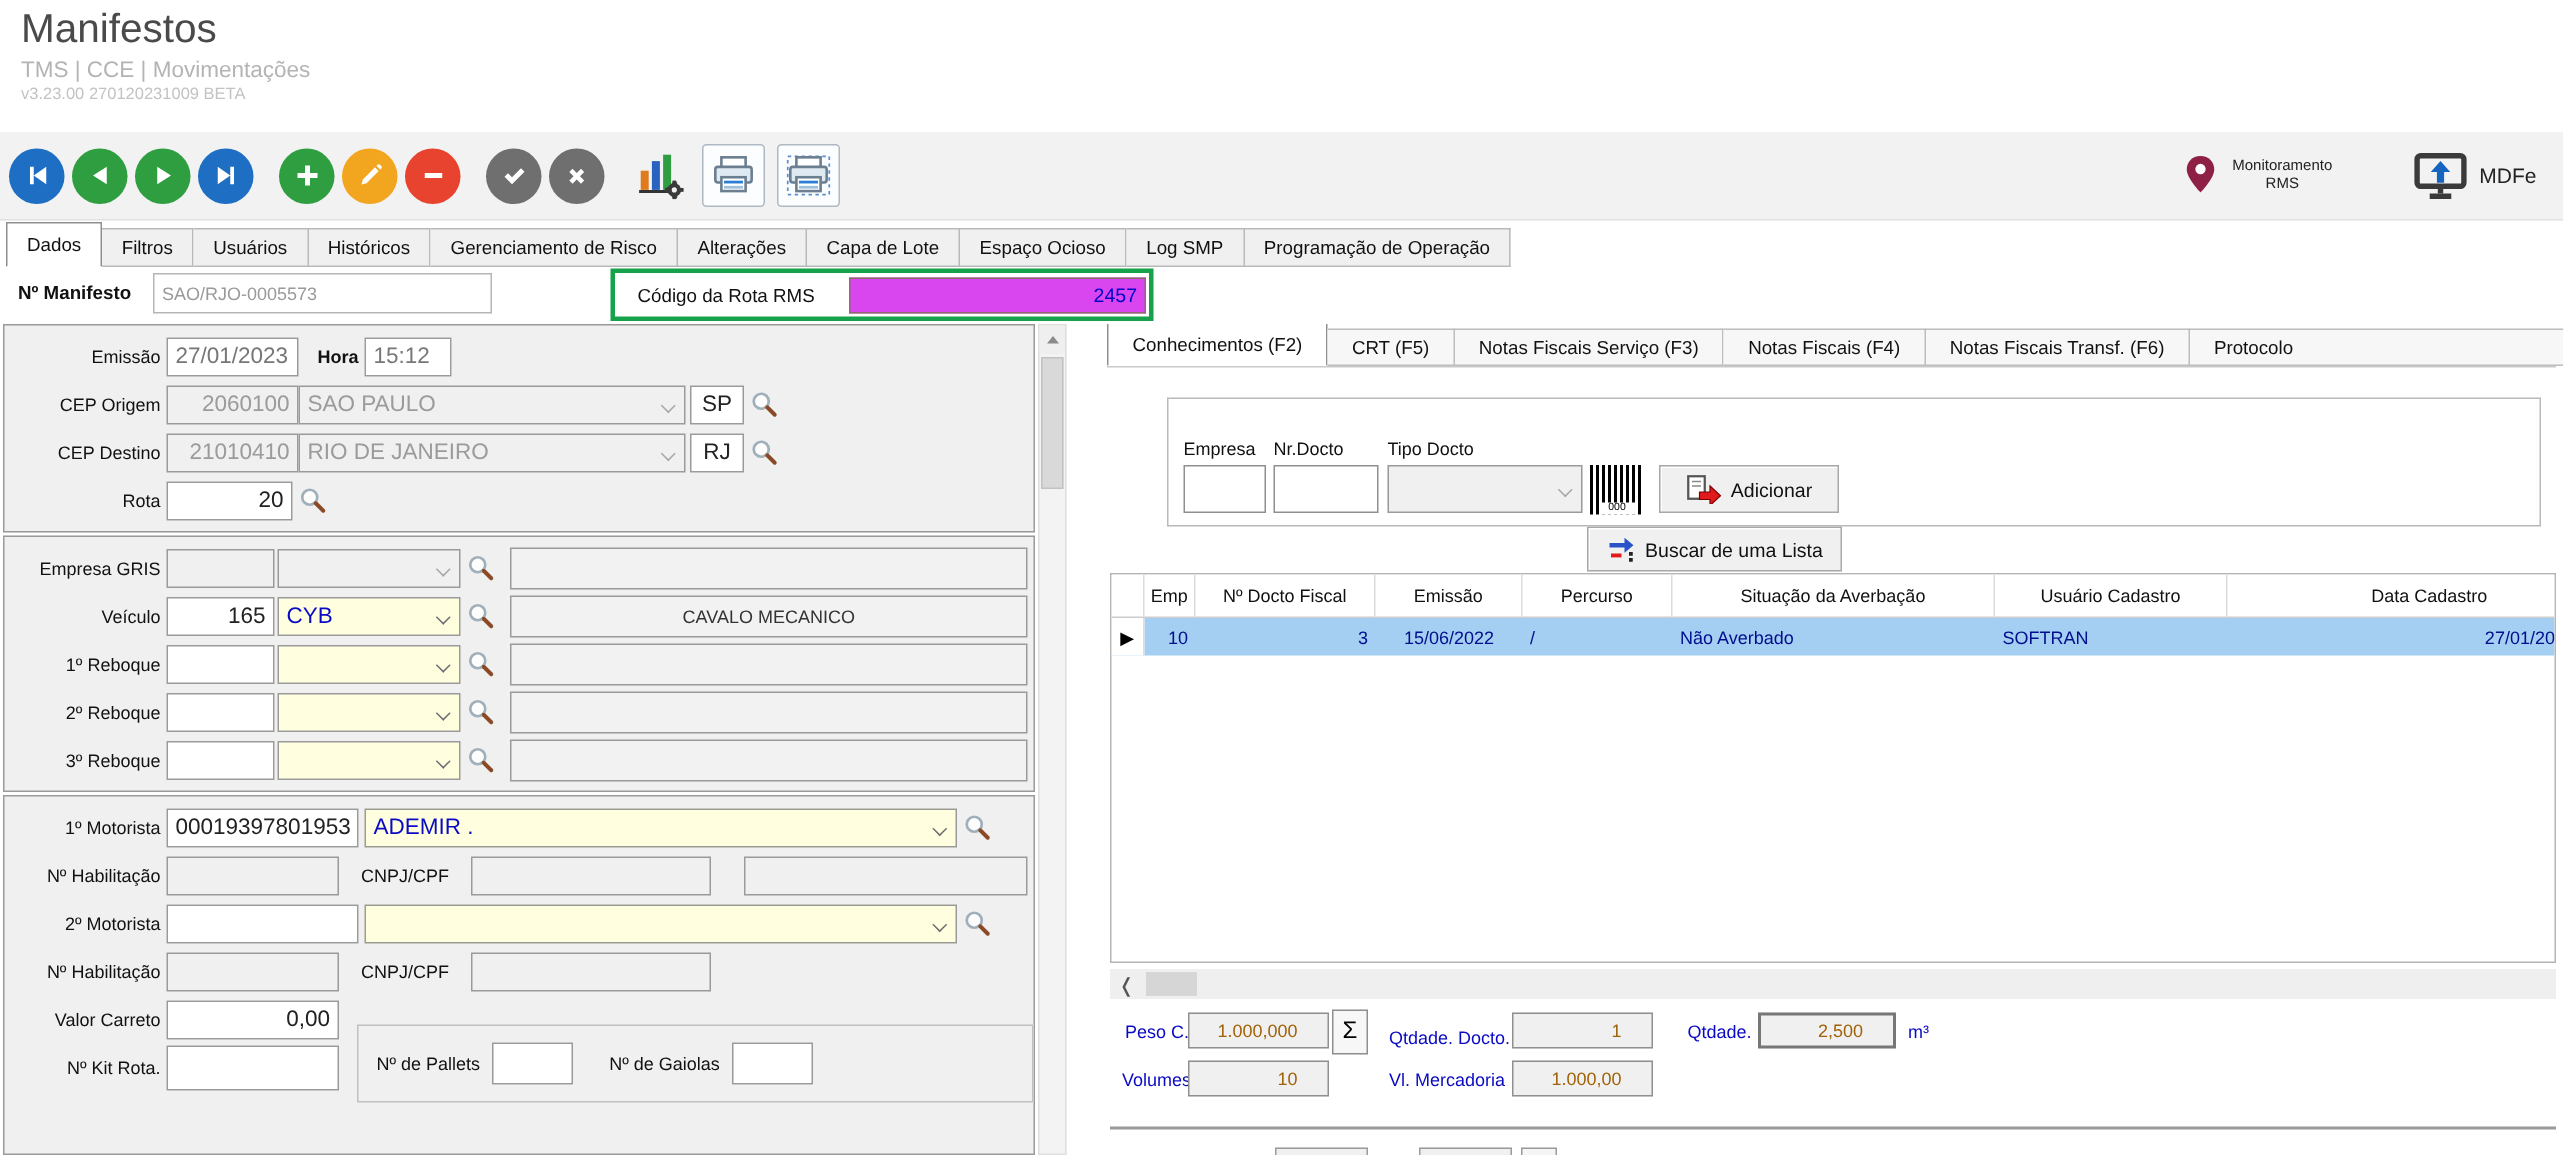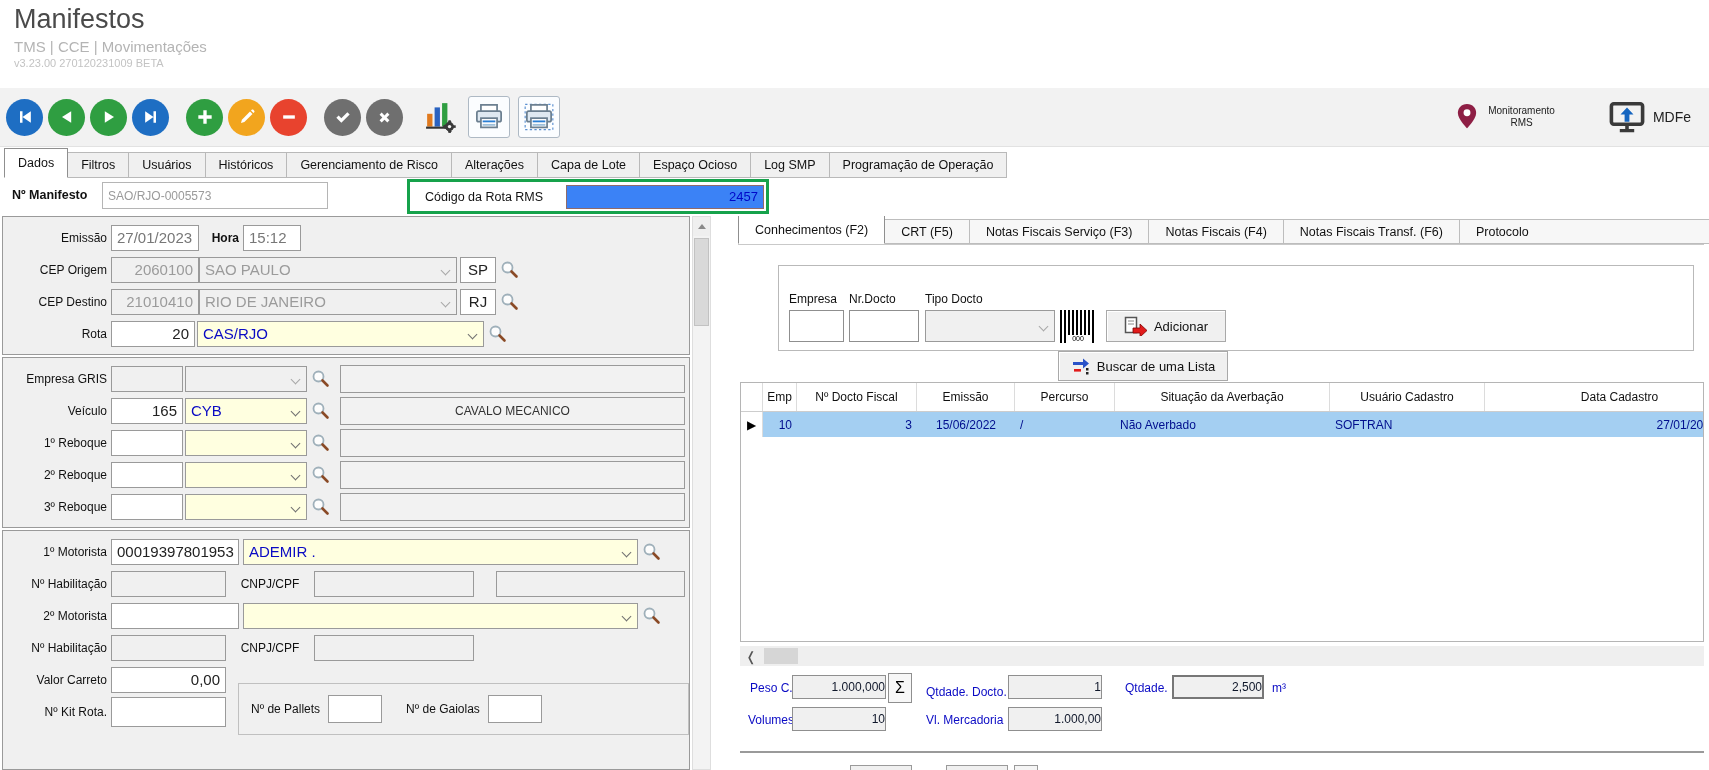--- a/index.html
+++ b/index.html
@@ -38,21 +38,21 @@
   .mtab.active{background:#fff;height:28px;border:1px solid #8f8f8f;border-bottom:1px solid #fff;}
 
   
   .manrow{position:absolute;top:179px;left:0;right:0;height:36px;background:#fff;}
   .manrow .mlbl{position:absolute;left:12px;top:9px;font-weight:bold;font-size:12.5px;color:#111;}
   .man-inp{position:absolute;left:102px;top:3px;width:226px;height:27px;border:1px solid #b5b5b5;
            background:#fff;color:#9a9a9a;display:flex;align-items:center;padding:0 5px;box-sizing:border-box;}
   .greenbox{position:absolute;left:407px;top:0;width:362px;height:35px;border:3px solid #16a24b;
             box-sizing:border-box;display:flex;align-items:center;background:#fff;}
   .greenbox .glbl{margin-left:15px;font-size:12.5px;color:#111;}
-  .rms-field{margin-left:auto;margin-right:2px;width:198px;height:24px;background:#3b82f6;
+  .rms-field{margin-left:auto;margin-right:2px;width:198px;height:24px;background:#d946ef;
              border:1px solid #8e6b6b;display:flex;align-items:center;justify-content:flex-end;
              padding:0 5px;box-sizing:border-box;color:#0008c8;font-size:13px;}
 
   
   .lpanel{position:absolute;top:216px;left:2px;width:688px;bottom:0;}
   .grp{border:1px solid #9a9a9a;background:#f0f0f0;padding:6px 4px;margin-bottom:2px;box-sizing:border-box;position:relative;}
   .frow{display:flex;align-items:center;height:29px;margin-bottom:3px;}
   .frow:last-child{margin-bottom:0;}
   .flbl{width:100px;text-align:right;padding-right:4px;color:#111;flex:0 0 auto;font-size:12px;}
   .inp{height:26px;border:1px solid #9a9a9a;background:#fff;display:flex;align-items:center;
@@ -114,22 +114,22 @@
   .td.right{justify-content:flex-end;} .td.center{justify-content:center;}
   .marker{background:#fff;border-right:1px solid #dcdcdc;justify-content:center;color:#000;}
 
   .hscroll{position:absolute;left:2px;right:0;top:401px;height:20px;background:#efefef;display:flex;align-items:center;}
   .hs-btn{width:22px;height:20px;display:flex;align-items:center;justify-content:center;color:#555;font-size:13px;}
   .hs-thumb{width:34px;height:16px;background:#d6d6d6;margin-left:2px;}
 
   .totals{position:absolute;left:2px;right:0;top:424px;height:72px;}
   .tlbl{position:absolute;color:#0a0ac4;font-size:12px;}
   .tfield{position:absolute;height:24px;background:#f0f0f0;border:1px solid #8f8f8f;
-          display:flex;align-items:center;justify-content:flex-end;padding:0 0;
-          box-sizing:border-box;color:#0f172a;font-size:12px;}
+          display:flex;align-items:center;justify-content:flex-end;padding:0 20px;
+          box-sizing:border-box;color:#a16207;font-size:12px;}
   .sigma{position:absolute;width:22px;height:28px;border:1px solid #8f8f8f;background:#f7f7f7;
          display:flex;align-items:center;justify-content:center;font-size:16px;color:#000;cursor:pointer;}
 
   .bsec{position:absolute;left:2px;right:0;top:506px;bottom:0;border-top:2px solid #9a9a9a;background:#fff;}
   .bsec .tlbl{top:16px;}
   .bfield{position:absolute;top:12px;height:22px;background:#f0f0f0;border:1px solid #9a9a9a;box-sizing:border-box;}
   .bico{position:absolute;top:12px;width:22px;height:22px;border:1px solid #9a9a9a;background:#f5f5f5;
         display:flex;align-items:center;justify-content:center;}
 </style>
 </head>
@@ -335,24 +335,20 @@
           <i class="chv lt"></i>
         </div>
         <div class="inp" style="width:36px;justify-content:center;margin-left:3px;">RJ</div>
         <svg class="mag">
             <use href="#i-mag"></use>
           </svg>
       </div>
       <div class="frow">
         <span class="flbl">Rota</span>
         <div class="inp num" style="width:84px;">20</div>
-        <div class="inp yellowf dd" style="width:287px;margin-left:2px;">
-          <span>CAS/RJO</span>
-          <i class="chv"></i>
-        </div>
         <svg class="mag">
             <use href="#i-mag"></use>
           </svg>
       </div>
     </div>
 
     <div class="grp">
       <div class="frow">
         <span class="flbl">Empresa GRIS</span>
         <div class="inp grayf" style="width:72px;"></div>

